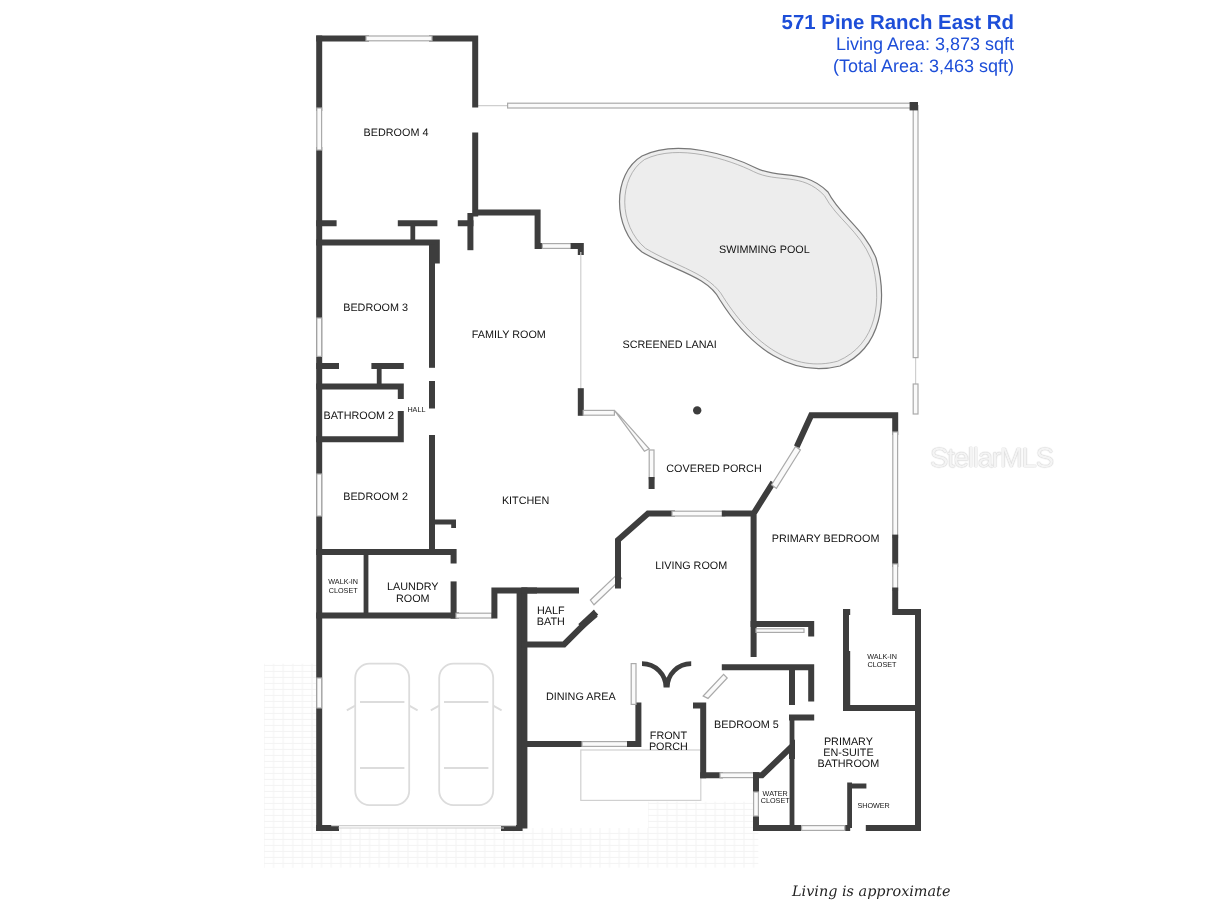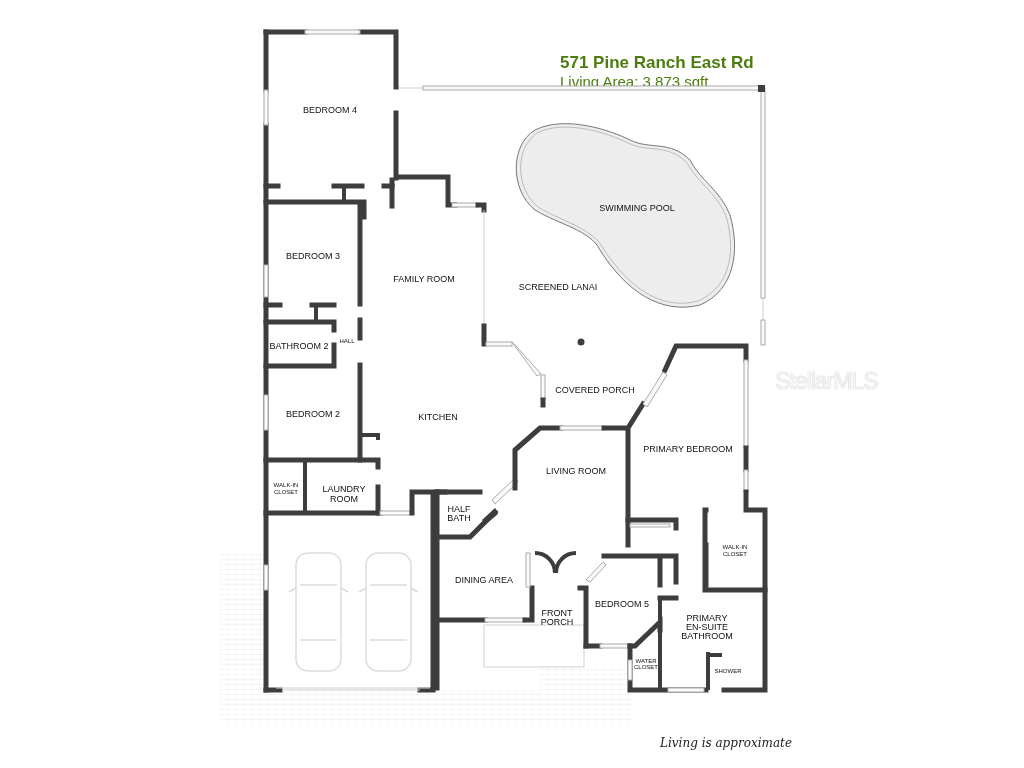--- a/index.html
+++ b/index.html
@@ -1,17 +1,17 @@
 <!DOCTYPE html>
 <html><head>
 <meta charset="utf-8">
 <style>
   html, body { margin: 0; padding: 0; background: #ffffff; }
   body { width: 1024px; height: 768px; position: relative; overflow: hidden; font-family: "Liberation Sans", sans-serif; }
-  .header { position: absolute; left: 560px; top: 8px; width: 285px; text-align: left; color: #4d7c0f; margin-top: 44px; }
+  .header { position: absolute; left: 560px; top: 8px; width: 285px; text-align: right; color: #1d4ed8; }
   .header .addr { font-weight: bold; font-size: 17px; line-height: 21px; }
   .header .line { font-size: 15px; line-height: 18px; }
   svg.plan { position: absolute; left: 0; top: 0; }
   .wall { stroke: #3d3d3d; stroke-width: 5; fill: none; stroke-linecap: square; }
   .thin { stroke: #3d3d3d; stroke-width: 4; fill: none; }
   .win { fill: #fafafa; stroke: #aaa; stroke-width: 1; }
   .screen { stroke: #cfcfcf; stroke-width: 1; fill: none; }
   .lbl { font-family: "Liberation Sans", sans-serif; font-size: 9px; fill: #111; text-anchor: middle; }
   .lbl-s { font-family: "Liberation Sans", sans-serif; font-size: 6px; fill: #111; text-anchor: middle; }
   .pave { fill: url(#brick); }
@@ -19,20 +19,21 @@
   .watermark { position: absolute; left: 775px; top: 368px; font-size: 23px; color: #f4f4f4; font-family: "Liberation Sans", sans-serif;
     text-shadow: 0 0 1px #c8c8c8, 0 0 1px #c8c8c8; letter-spacing: -1px; }
   .footer { position: absolute; left: 660px; top: 736px; font-family: "DejaVu Serif", serif; font-style: italic; font-size: 12px; color: #222; }
 </style>
 </head>
 <body>
 
 <div class="header">
   <div class="addr">571 Pine Ranch East Rd</div>
   <div class="line">Living Area: 3,873 sqft</div>
+  <div class="line">(Total Area: 3,463 sqft)</div>
 </div>
 
 <svg class="plan" width="1024" height="768" viewBox="0 0 1024 768">
   <defs>
     <pattern id="brick" width="8" height="5" patternUnits="userSpaceOnUse">
       <rect width="8" height="5" fill="#ffffff"></rect>
       <path d="M0 4.5 H8 M4 0 V4.5" stroke="#eeeeee" stroke-width="0.6"></path>
     </pattern>
   </defs>
 

